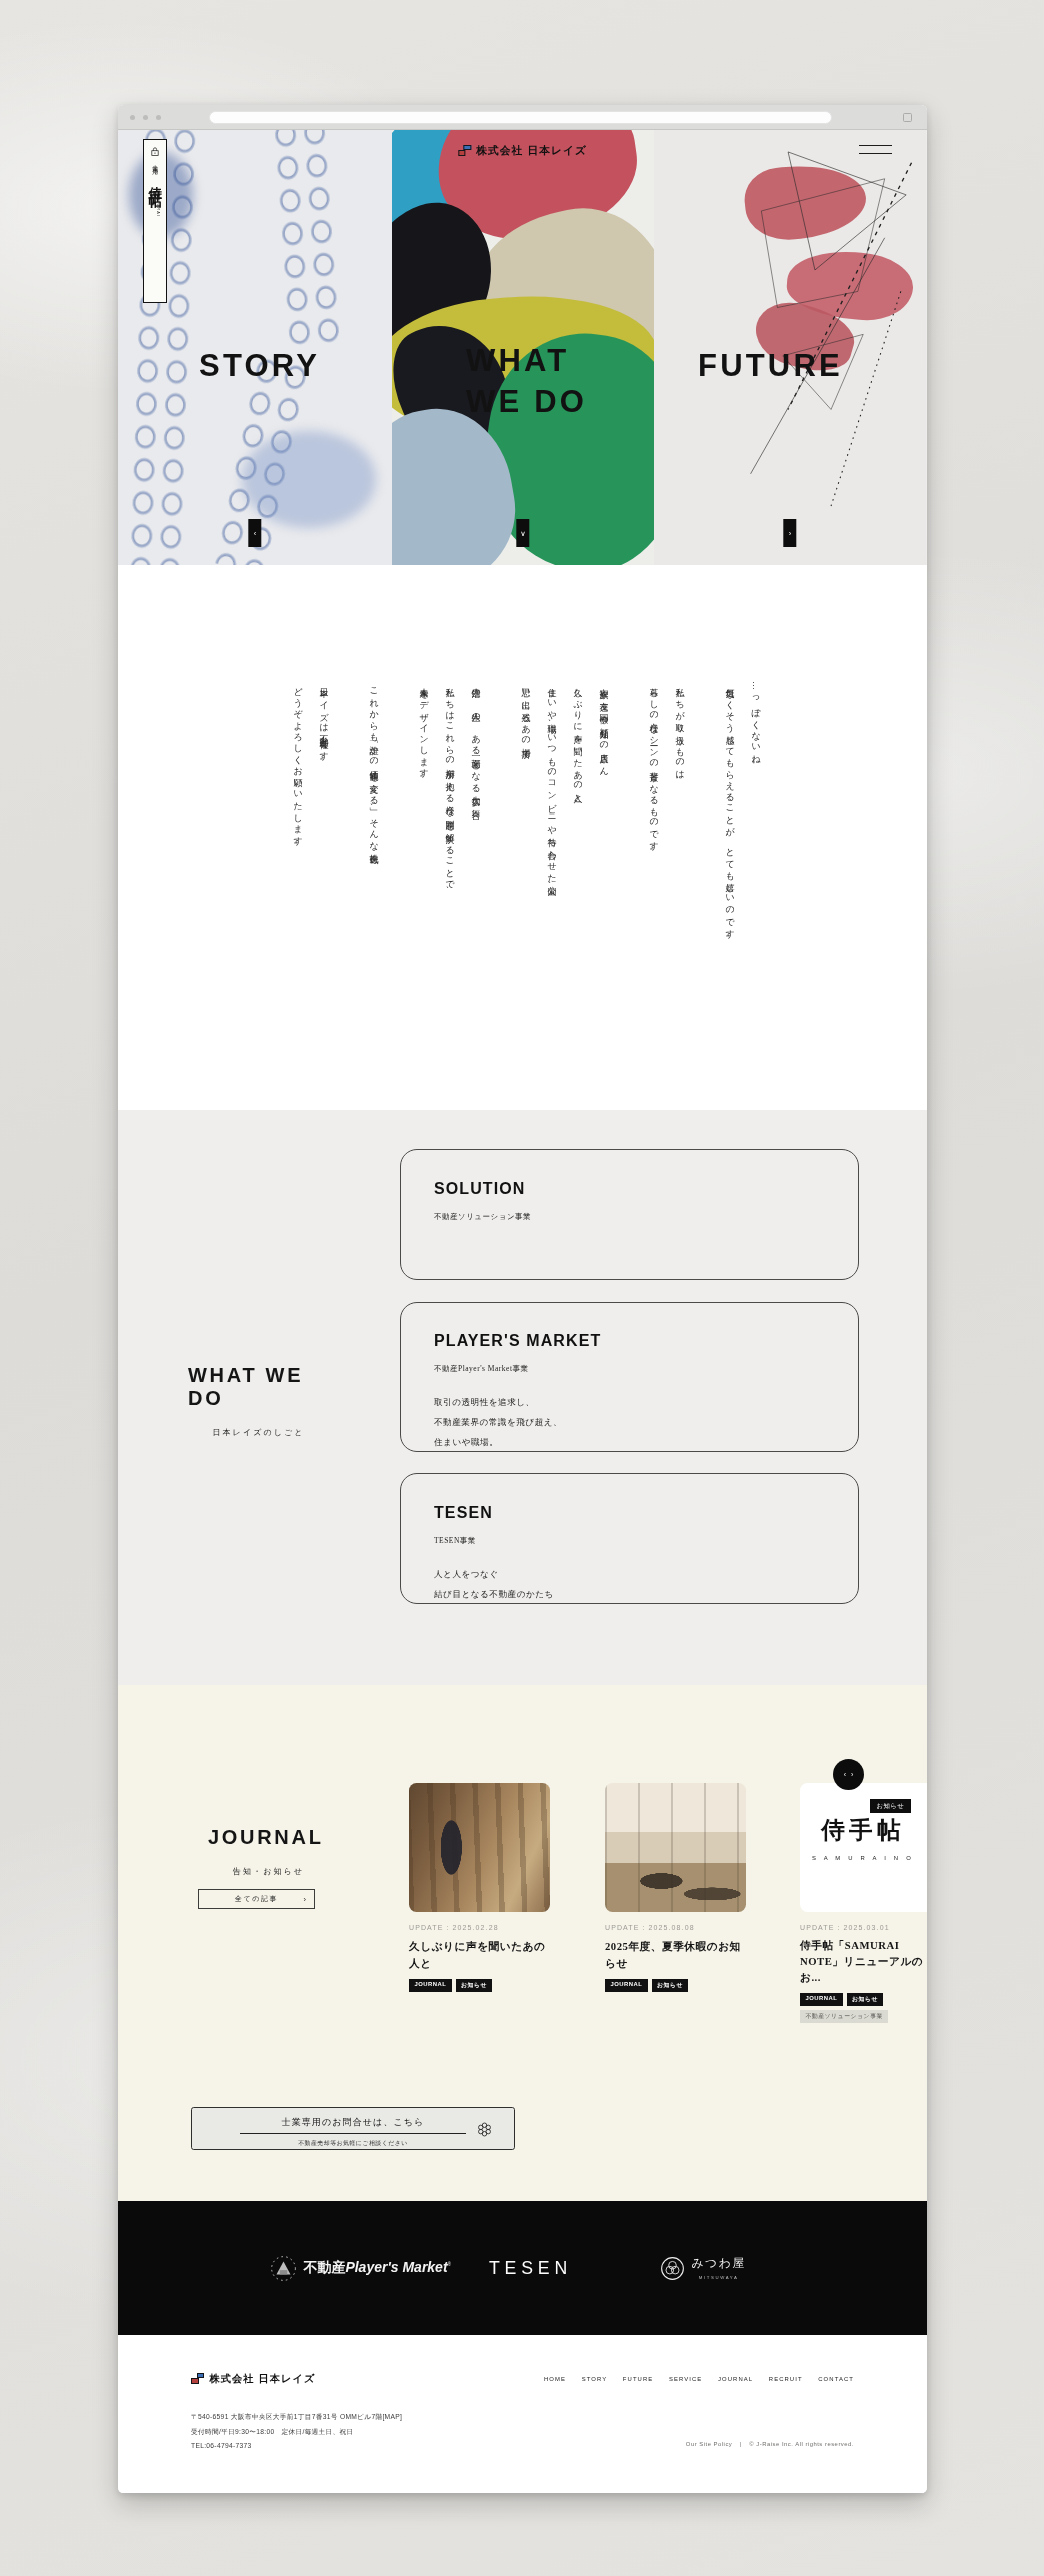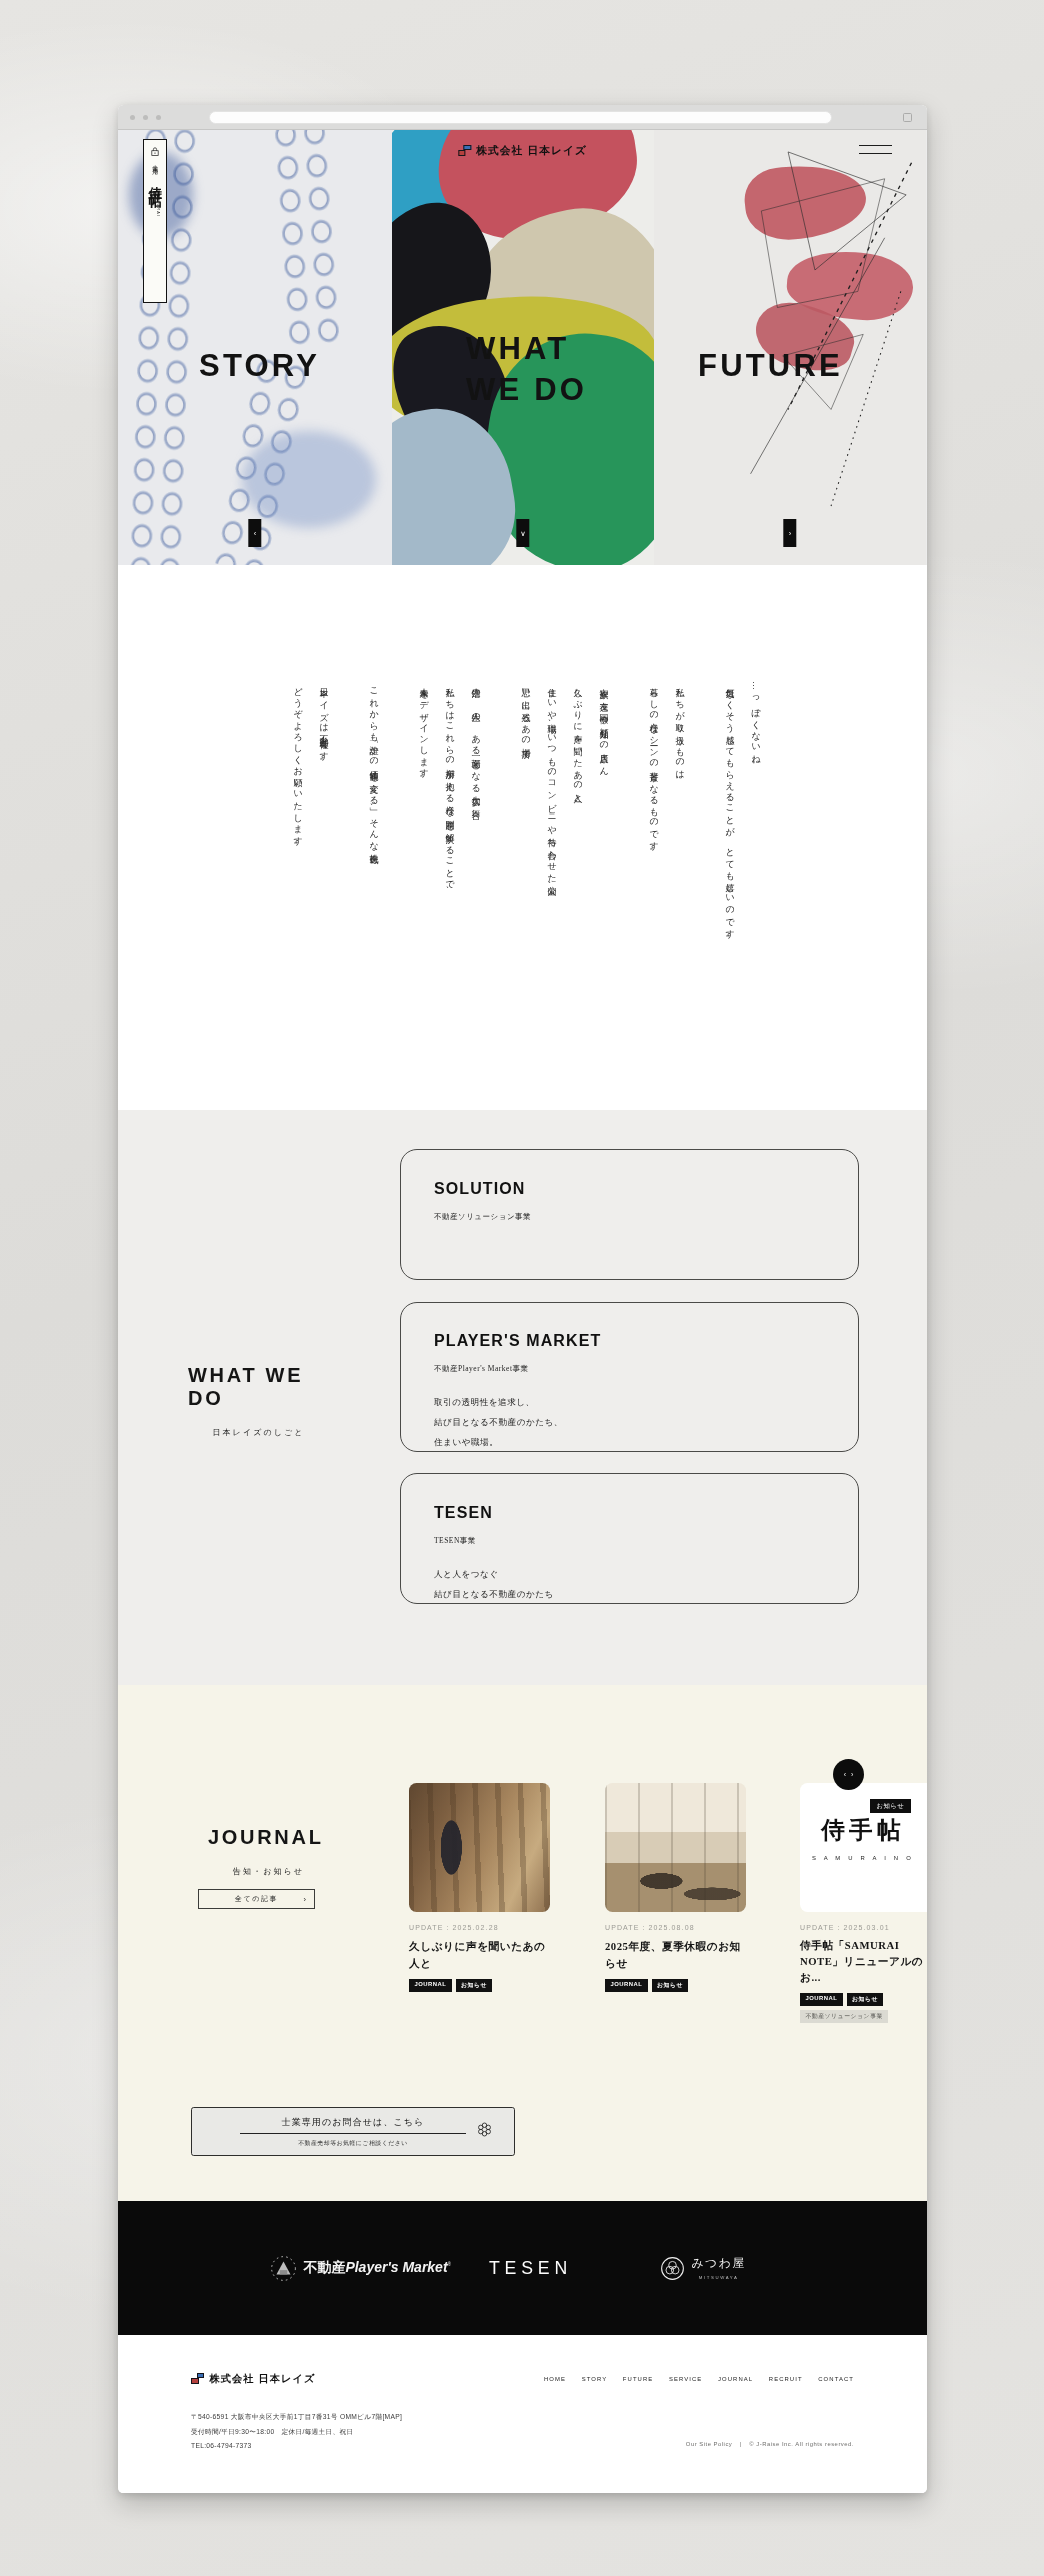--- a/index.html
+++ b/index.html
@@ -95,21 +95,21 @@
   .cover-title { font-family:"Liberation Serif",serif; font-weight:bold; font-size:23.6px; letter-spacing:4.3px; color:#111; }
   .cover-sub { font-size:5.9px; letter-spacing:3.2px; color:#222; margin-top:8.6px; }
   .notice-float { position:absolute; left:70px; top:16px; background:#0e0e0e; color:#fff; font-size:6.4px; letter-spacing:0.5px; padding:2.7px 6.4px; }
   .jnav-circle { position:absolute; left:715px; top:74px; width:31px; height:31px; border-radius:50%; background:#0c0c0c;
     color:#fff; display:flex; align-items:center; justify-content:center; gap:4.8px; font-size:7px; cursor:pointer; }
   .a-update { font-size:7px; letter-spacing:1.1px; color:#9b9a94; margin-top:12.4px; }
   .a-title { font-family:"Liberation Serif",serif; font-weight:bold; font-size:10.7px; letter-spacing:0.5px; color:#161616; line-height:16.7px; margin-top:7px; }
   .a-tags { margin-top:7.5px; display:flex; flex-wrap:wrap; gap:3.8px; }
   .tag { background:#111; color:#fff; font-size:5.9px; font-weight:bold; letter-spacing:0.5px; padding:2.1px 5.4px; }
   .tag-gray { background:#dbdad2; color:#4c4c48; font-weight:normal; }
-  .contact-btn { position:absolute; top:422px; height:49px; border:0.5px solid #2e2e2c; border-radius:2.7px; cursor:pointer; }
+  .contact-btn { position:absolute; top:422px; height:43px; border:0.5px solid #2e2e2c; border-radius:2.7px; cursor:pointer; }
   .cb-left { left:73px; width:324px; background:#e9e9e6; }
   .cb-right { left:411px; width:325px; background:#fcfbf2; }
   .cb-title { font-family:"Liberation Serif",serif; font-size:9px; letter-spacing:1.1px; color:#141414; text-align:center; margin-top:8px; }
   .cb-line { width:226px; height:0.5px; background:#222; margin:4.3px auto 0; }
   .cb-sub { font-family:"Liberation Serif",serif; font-size:5.9px; letter-spacing:0.5px; color:#2b2b2b; text-align:center; margin-top:4.8px; }
   .cb-icon { position:absolute; right:21.5px; top:13px; width:17px; height:17px; }
   
   .brandbar { position:relative; height:134px; background:#0a0a0a; }
   .bb-item { position:absolute; top:0; height:134px; display:flex; align-items:center; gap:6.4px; cursor:pointer; }
   .bb-1 { left:152px; } .bb-2 { left:371px; } .bb-3 { left:542px; }
@@ -163,21 +163,21 @@
 
       <div class="hero-col col-what">
         <div class="blob" style="left:-24px; top:-19px; width:107px; height:161px; background:#2f9fc4; border-radius:45% 55% 60% 40%/50% 45% 55% 50%; transform:rotate(15deg);"></div>
         <div class="blob" style="left:46px; top:-38px; width:199px; height:145px; background:#c4525e; border-radius:40% 60% 55% 45%/55% 45% 50% 50%; transform:rotate(-8deg);"></div>
         <div class="blob" style="left:83px; top:81px; width:193px; height:172px; background:#cfc7ae; border-radius:55% 45% 50% 50%/45% 55% 50% 50%; transform:rotate(-12deg);"></div>
         <div class="blob" style="left:-35px; top:70px; width:129px; height:177px; background:#16161a; border-radius:50% 50% 40% 60%/55% 45% 55% 45%; transform:rotate(20deg);"></div>
         <div class="blob" style="left:-19px; top:167px; width:285px; height:140px; background:#c3bd3b; border-radius:45% 55% 45% 55%/50% 50% 45% 55%; transform:rotate(-5deg);"></div>
         <div class="blob" style="left:8px; top:191px; width:107px; height:145px; background:#191920; border-radius:40% 60% 50% 50%/50% 50% 55% 45%; transform:rotate(-25deg);"></div>
         <div class="blob" style="left:94px; top:204px; width:199px; height:236px; background:#27955a; border-radius:50% 50% 45% 55%/45% 55% 50% 50%; transform:rotate(8deg);"></div>
         <div class="blob" style="left:-29.5px; top:279px; width:150px; height:177px; background:#a3b9c9; border-radius:50% 50% 55% 45%/50% 50% 45% 55%; transform:rotate(-10deg);"></div>
-        <div class="hero-title" style="left:74px; top:198px;">
+        <div class="hero-title" style="left:74px; top:210px;">
             <span style="display:block;">WHAT</span>
             <span style="display:block;">WE DO</span>
           </div>
         <div class="hero-nav">
             <span>∨</span>
           </div>
       </div>
 
       <div class="hero-col col-future">
         <div class="blob" style="left:91px; top:35px; width:121px; height:73px; background:#c05a64; border-radius:30% 70% 60% 40%/45% 55% 50% 50%; transform:rotate(-6deg); opacity:.92;"></div>
@@ -265,21 +265,21 @@
       <div class="cards">
         <div class="svc-card" style="height:131px;">
           <div class="svc-title">SOLUTION</div>
           <div class="svc-cat">不動産ソリューション事業</div>
         </div>
         <div class="svc-card" style="height:150px;">
           <div class="svc-title">PLAYER'S MARKET</div>
           <div class="svc-cat">不動産Player's Market事業</div>
           <div class="svc-desc">
             <span>取引の透明性を追求し、</span>
-            <span>結び目となる不動産のかたち、</span>
+            <span>不動産業界の常識を飛び超え、</span>
             <span>住まいや職場。</span>
           </div>
         </div>
         <div class="svc-card" style="height:131px;">
           <div class="svc-title">TESEN</div>
           <div class="svc-cat">TESEN事業</div>
           <div class="svc-desc">
             <span>人と人をつなぐ</span>
             <span>結び目となる不動産のかたち</span>
           </div>

